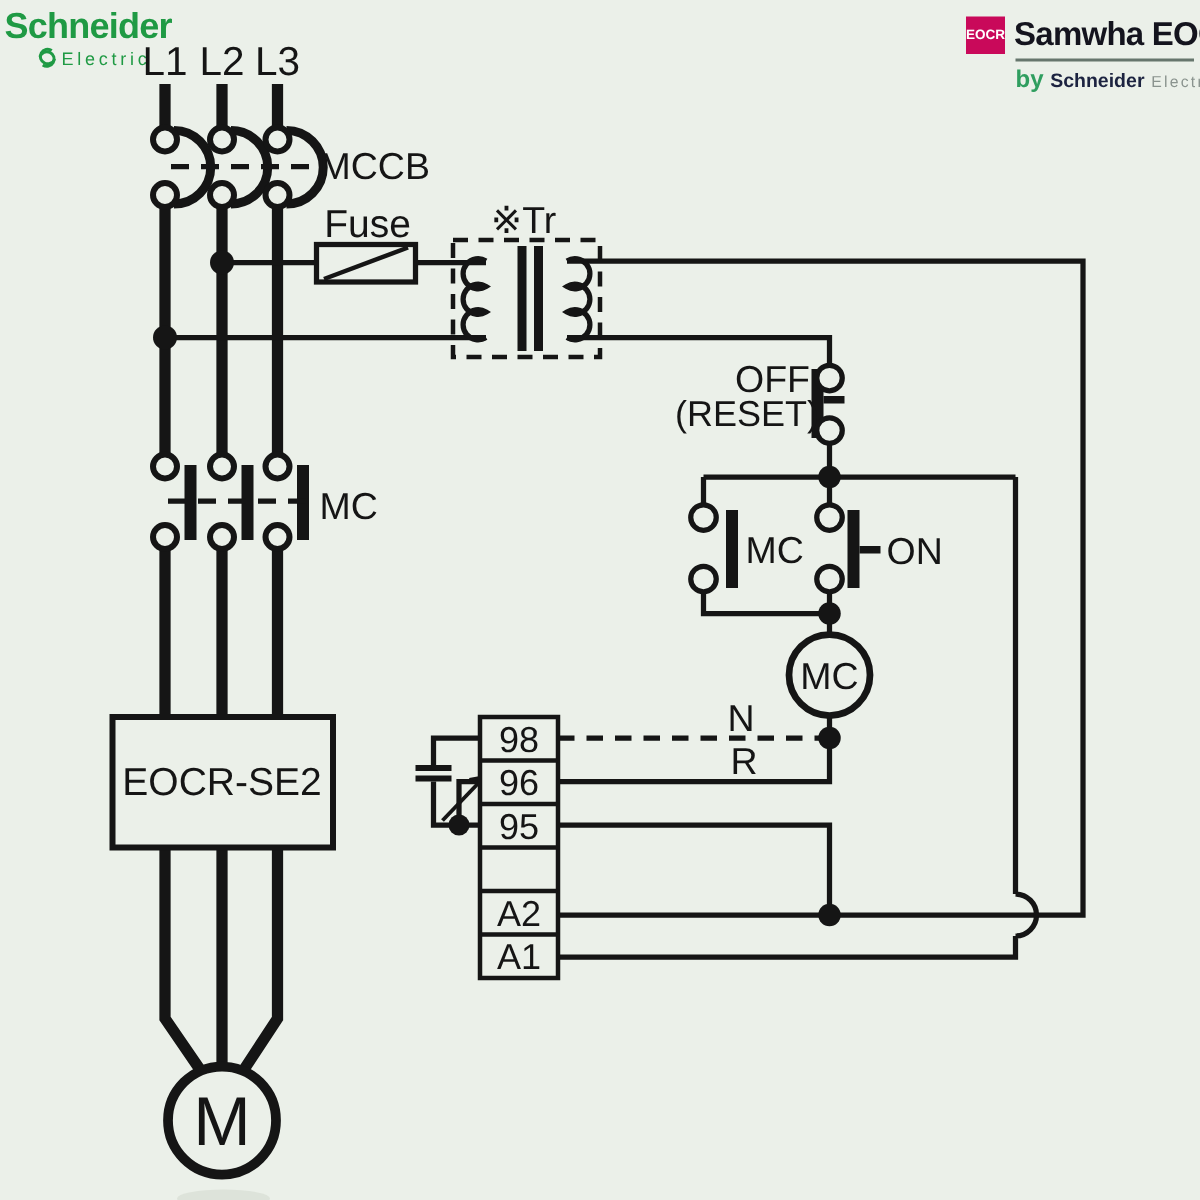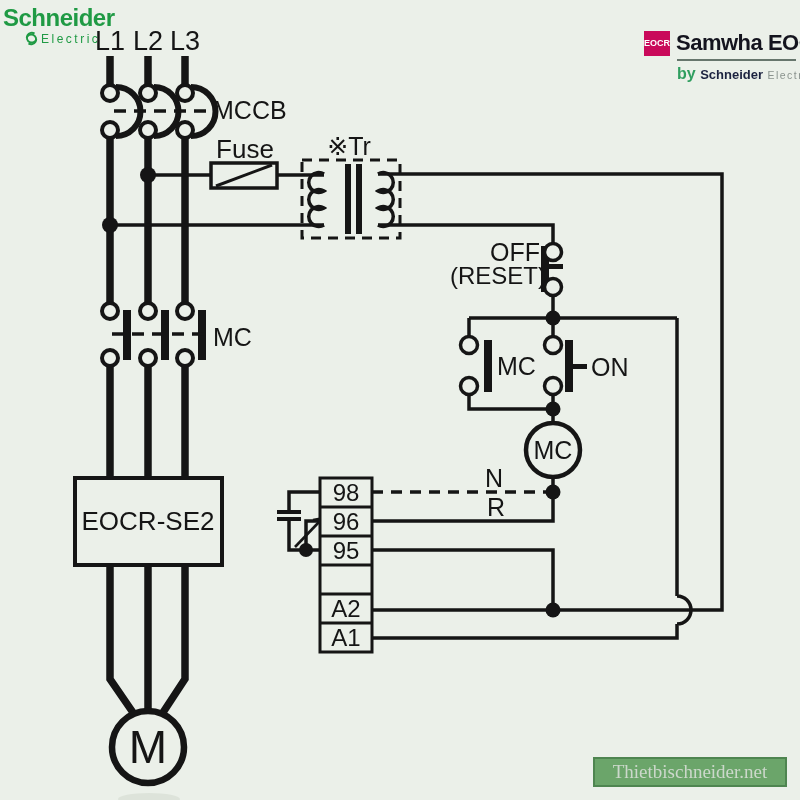--- a/index.html
+++ b/index.html
@@ -3,21 +3,21 @@
 <meta charset="utf-8">
 <style>
   html,body{margin:0;padding:0;}
   #stage{position:relative;width:800px;height:800px;background:#ebf0e9;overflow:hidden;
          font-family:"Liberation Sans","DejaVu Sans",sans-serif;}
   
   .sch-logo{position:absolute;top:6px;left:3px;}
   .sch-name{font-size:24px;font-weight:bold;color:#1f9a44;letter-spacing:-0.5px;line-height:1;}
   .sch-sub{display:flex;align-items:center;gap:2px;margin-left:21px;margin-top:1px;}
   .sch-sub span{font-size:12px;color:#1f9a44;letter-spacing:2.5px;}
-  .samwha{position:absolute;top:30px;left:644px;width:152px;}
+  .samwha{position:absolute;top:10px;left:644px;width:152px;}
   .samwha-row{display:flex;align-items:center;gap:6px;}
   .eocr-badge{width:27px;height:25px;background:#c9095a;color:#ffffff;font-size:9px;font-weight:bold;
               display:flex;align-items:center;justify-content:center;letter-spacing:0;}
   .samwha-title{font-size:22px;font-weight:bold;color:#14141e;letter-spacing:-0.5px;white-space:nowrap;}
   .samwha-rule{height:2px;background:#67766d;width:119px;margin:3px 0 4px 33px;}
   .samwha-byline{margin-left:33px;white-space:nowrap;}
   .by-word{font-size:16px;font-weight:bold;color:#2f9e5f;}
   .by-brand{font-size:13px;font-weight:bold;color:#1c2340;}
   .by-sub{font-size:10.5px;color:#8a938e;letter-spacing:1.5px;}
   
@@ -205,18 +205,15 @@
       <text x="349" y="155" font-size="25" text-anchor="middle">※Tr</text>
       <text x="540" y="261" font-size="25" text-anchor="end">OFF</text>
       <text x="546" y="284" font-size="24" text-anchor="end">(RESET)</text>
       <text x="497" y="375" font-size="25">MC</text>
       <text x="591" y="376" font-size="25">ON</text>
       <text x="494" y="487" font-size="25" text-anchor="middle">N</text>
       <text x="496" y="516" font-size="25" text-anchor="middle">R</text>
     </g>
   </svg>
 
-  <div class="watermark">
-    <span>Thietbischneider.net</span>
-  </div>
 
   <div class="bottom-blob"></div>
 </div>
 
 </body></html>

